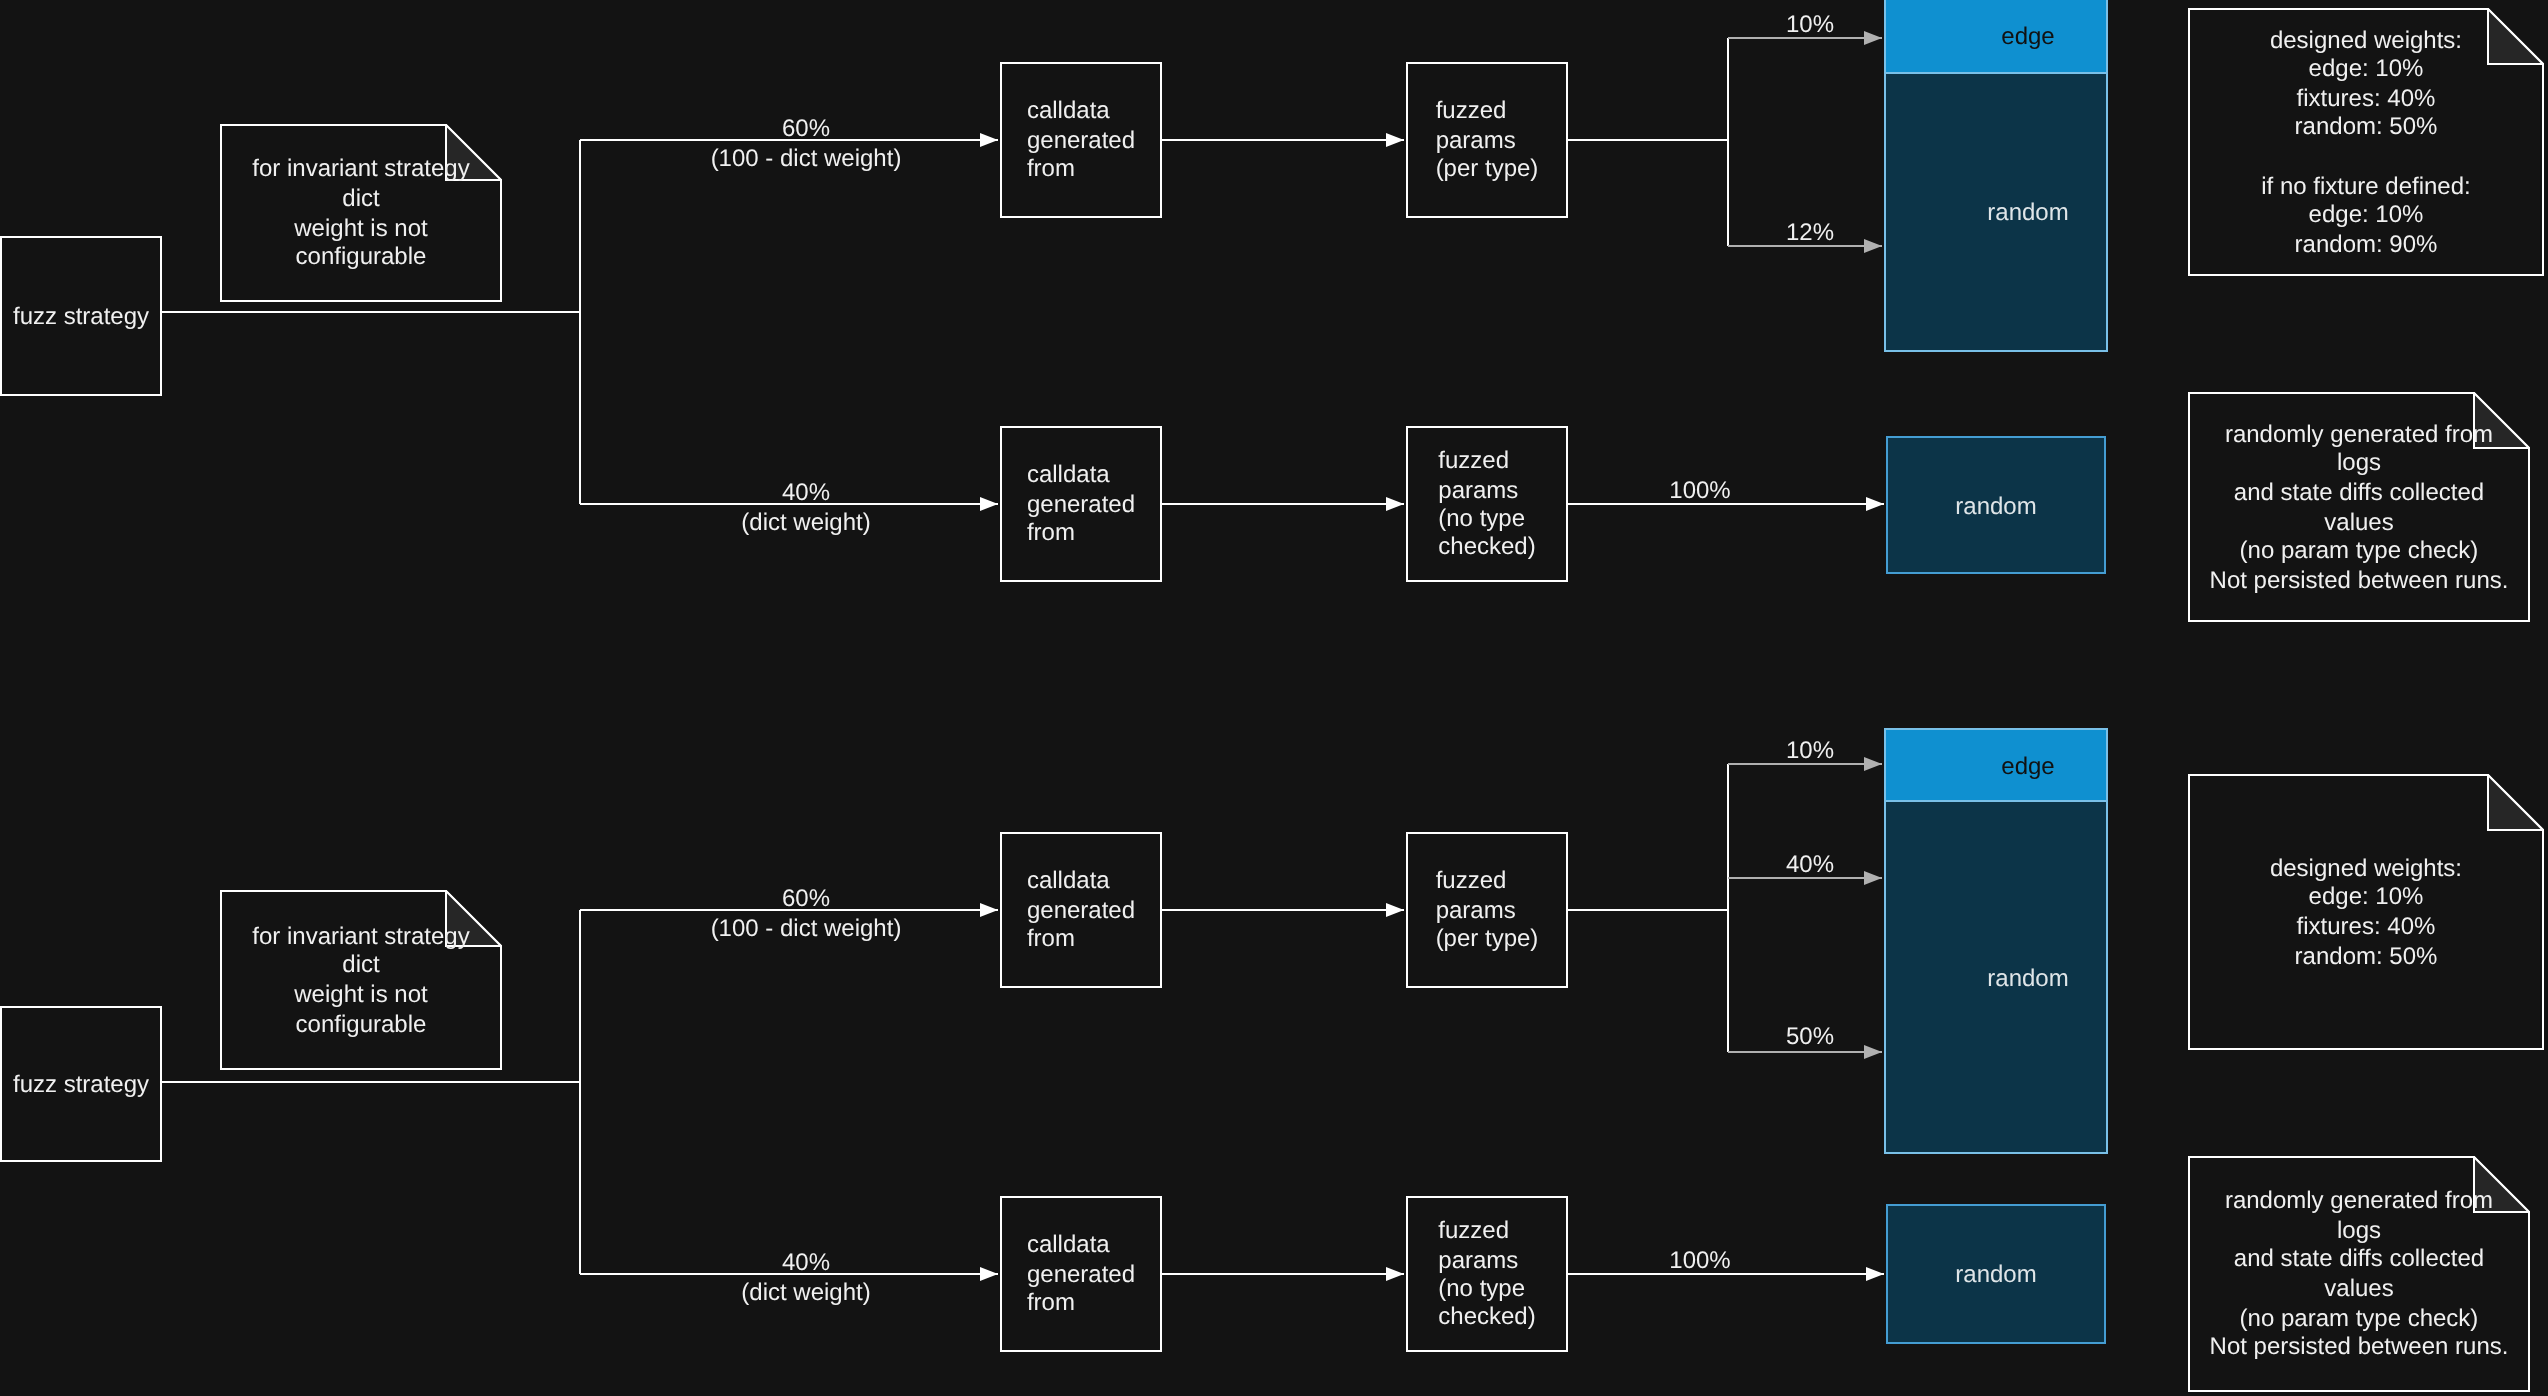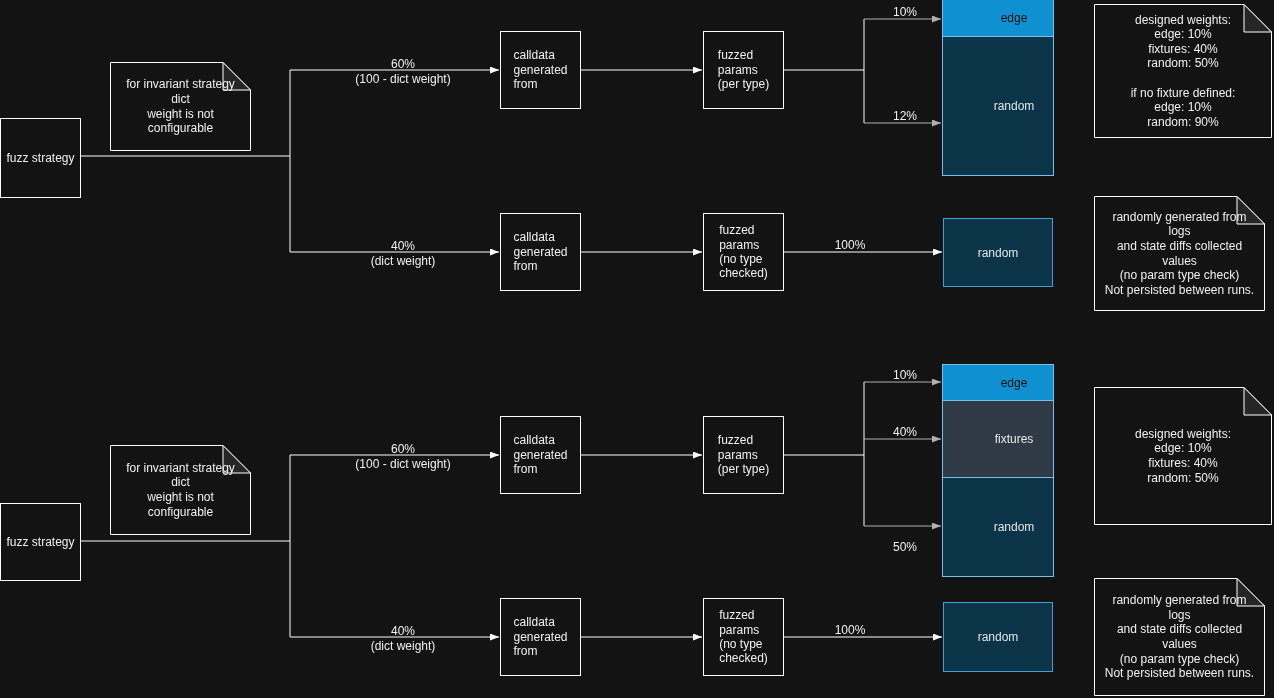--- a/index.html
+++ b/index.html
@@ -182,23 +182,20 @@
 from</div>
   <div class="node" style="left:703px;top:598px;width:81px;height:78px;">fuzzed
 params
 (no type
 checked)</div>
 
   <div class="stack" style="left:942px;top:364px;width:112px;height:213px;">
     <div class="seg seg-edge" style="height:36px;">
         <span>edge</span>
       </div>
-    <div class="seg seg-fixtures" style="height:77px;">
-        <span>fixtures</span>
-      </div>
     <div class="seg seg-random">
         <span>random</span>
       </div>
   </div>
 
   <div class="random-box" style="left:943px;top:602px;width:110px;height:70px;">
       <span>random</span>
     </div>
 
   <div class="note" style="left:1094px;top:387px;width:178px;height:138px;">
@@ -222,16 +219,16 @@
 (no param type check)
 Not persisted between runs.</div>
   </div>
 
   <div class="elabel" style="left:403px;top:442px;">60%</div>
   <div class="elabel" style="left:403px;top:457px;">(100 - dict weight)</div>
   <div class="elabel" style="left:403px;top:624px;">40%</div>
   <div class="elabel" style="left:403px;top:639px;">(dict weight)</div>
   <div class="elabel" style="left:905px;top:368px;">10%</div>
   <div class="elabel" style="left:905px;top:425px;">40%</div>
-  <div class="elabel" style="left:905px;top:540px;">50%</div>
+  <div class="elabel" style="left:905px;top:511px;">50%</div>
   <div class="elabel" style="left:850px;top:623px;">100%</div>
 
 </div>
 
 </body></html>

